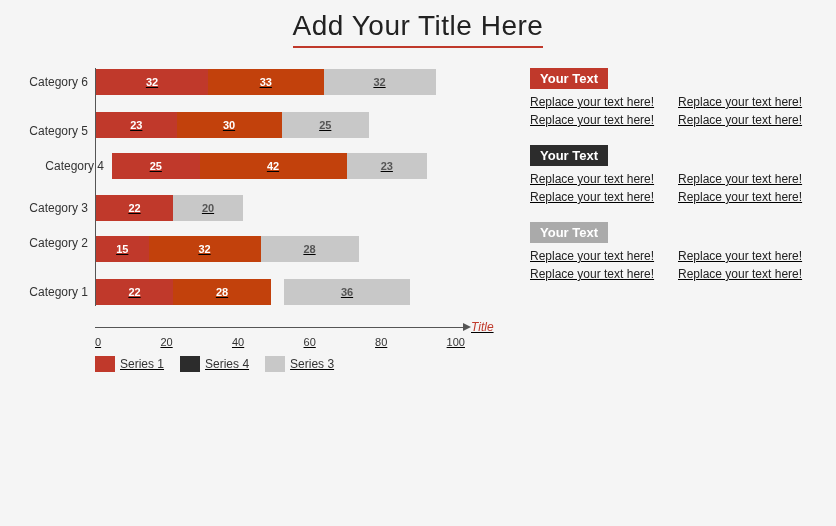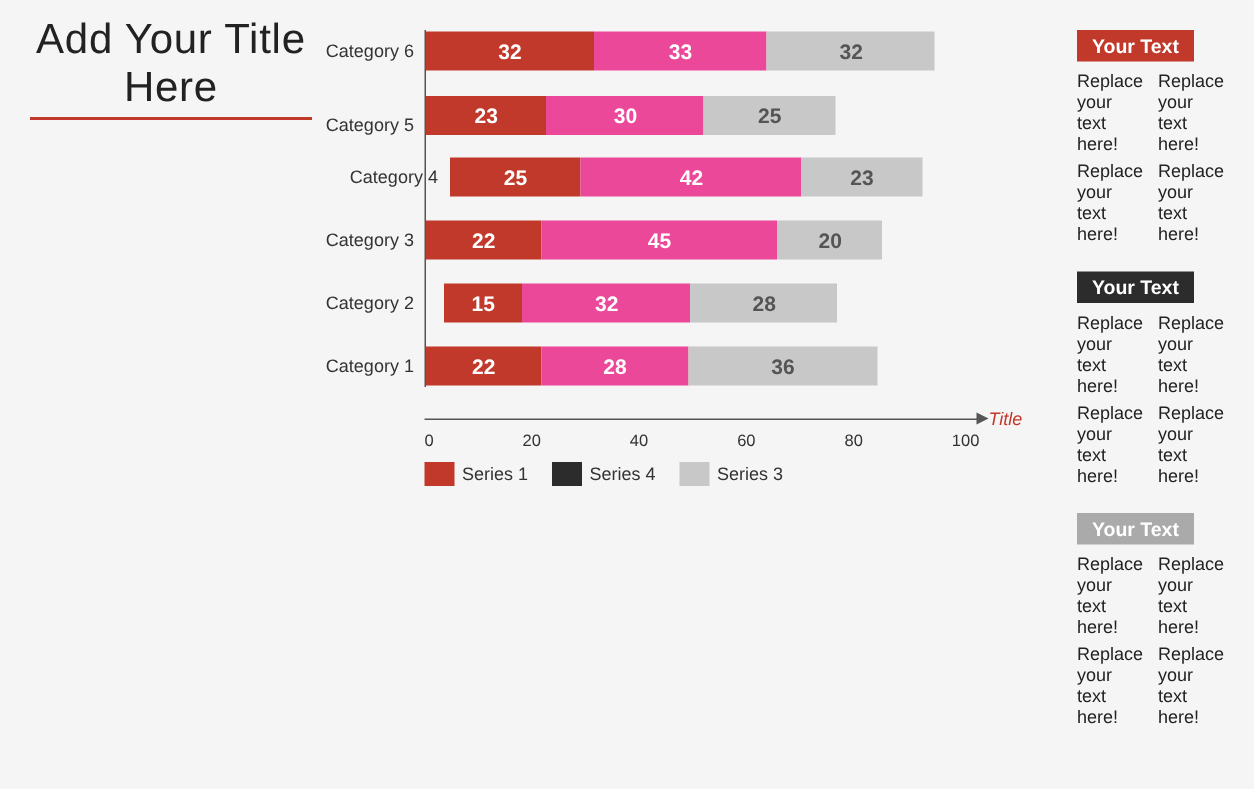--- a/index.html
+++ b/index.html
@@ -7,24 +7,25 @@
       background: #f5f5f5;
       font-family: Arial, sans-serif;
       width: 836px;
       height: 526px;
       overflow: hidden;
       position: relative;
     }
 
     .main-container {
       display: flex;
-      flex-direction: row;
+      flex-direction: column;
       width: 836px;
       height: 498px;
       padding: 10px 20px;
+      text-decoration: underline;
     }
 
     .title-section {
       text-align: center;
       margin-bottom: 10px;
     }
 
     .page-title {
       font-size: 28px;
       font-weight: normal;
@@ -63,27 +64,27 @@
       color: #333;
       position: absolute;
       left: -78px;
     }
 
     .bar-segment {
       height: 26px;
       display: flex;
       align-items: center;
       justify-content: center;
-      font-size: 14px;
+      font-size: 11px;
       color: #fff;
       font-weight: bold;
     }
 
     .bar-segment.series1 { background: #c0392b; }
-    .bar-segment.series2 { background: #ec4899; }
+    .bar-segment.series2 { background: #c2410c; }
     .bar-segment.series3 { background: #c8c8c8; color: #555; }
 
     .x-axis-arrow {
       width: 370px;
       height: 1px;
       background: #555;
       position: relative;
     }
 
     .x-axis-arrow::after {
@@ -196,34 +197,33 @@
             </div>
             <div class="bar-row" style="position: relative; margin-bottom: 14px; height: 28px; display: flex; align-items: center; margin-left: 16px;">
               <span class="category-label">Category 4</span>
               <div class="bar-segment series1" style="width: 87.5px;">25</div>
               <div class="bar-segment series2" style="width: 147px;">42</div>
               <div class="bar-segment series3" style="width: 80.5px;">23</div>
             </div>
             <div class="bar-row" style="position: relative; margin-bottom: 14px; height: 28px; display: flex; align-items: center;">
               <span class="category-label">Category 3</span>
               <div class="bar-segment series1" style="width: 77px;">22</div>
-              <div class="bar-segment series2" style="width: 157.5px;">45</div>
               <div class="bar-segment series3" style="width: 70px;">20</div>
             </div>
-            <div class="bar-row" style="position: relative; margin-bottom: 14px; height: 28px; display: flex; align-items: center;">
+            <div class="bar-row" style="position: relative; margin-bottom: 14px; height: 28px; display: flex; align-items: flex-start;">
               <span class="category-label">Category 2</span>
-              <div class="bar-segment series1" style="width: 52.5px; margin-left: 12px;">15</div>
+              <div class="bar-segment series1" style="width: 52.5px;">15</div>
               <div class="bar-segment series2" style="width: 112px;">32</div>
               <div class="bar-segment series3" style="width: 98px;">28</div>
             </div>
             <div class="bar-row" style="position: relative; margin-bottom: 14px; height: 28px; display: flex; align-items: center;">
               <span class="category-label">Category 1</span>
               <div class="bar-segment series1" style="width: 77px;">22</div>
               <div class="bar-segment series2" style="width: 98px;">28</div>
-              <div class="bar-segment series3" style="width: 126px;">36</div>
+              <div class="bar-segment series3" style="width: 126px; margin-left: 13px;">36</div>
             </div>
           </div>
         <div class="x-axis-row">
           <div class="x-axis-arrow"></div>
           <span class="unit-label">Title</span>
         </div>
         <div style="margin-left:75px; display:flex; width:370px; justify-content:space-between; margin-top:2px;" id="x-axis-ticks">
         <span style="font-size: 11px; color: rgb(51, 51, 51);">0</span>
             <span style="font-size: 11px; color: rgb(51, 51, 51);">20</span>
             <span style="font-size: 11px; color: rgb(51, 51, 51);">40</span>

